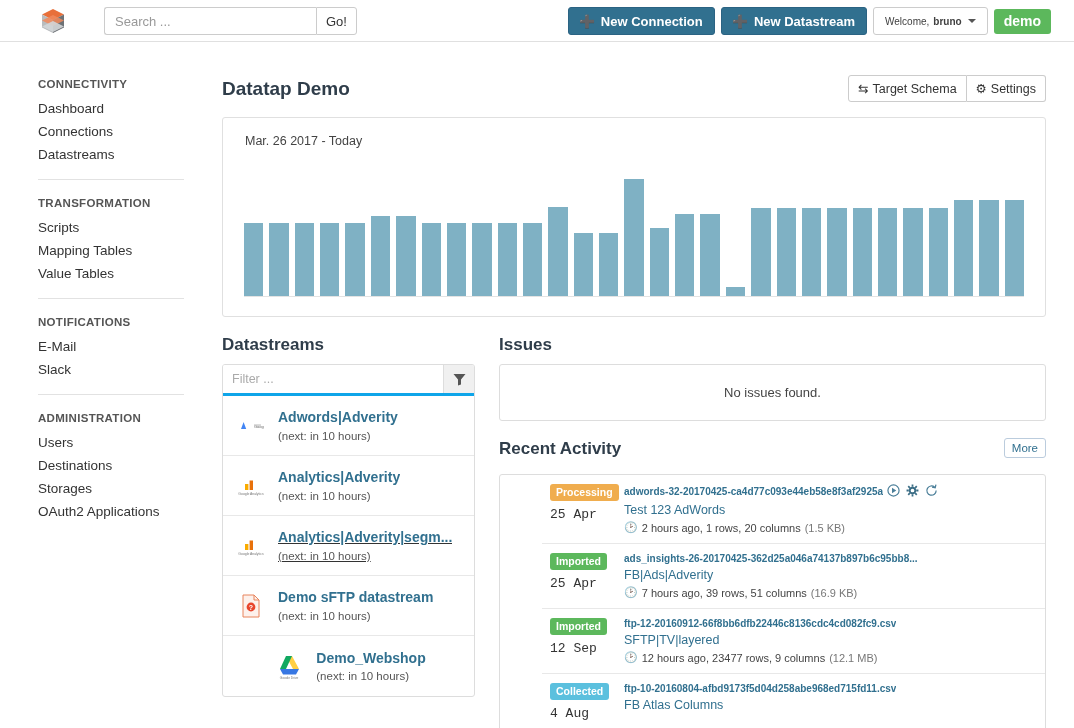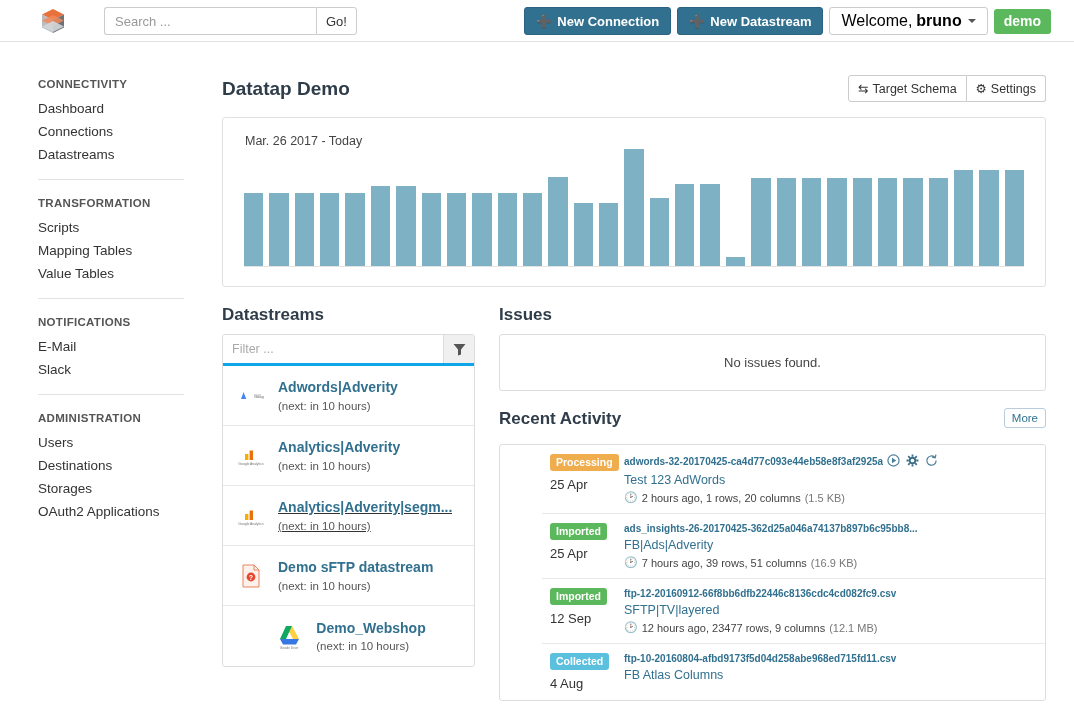--- a/index.html
+++ b/index.html
@@ -65,26 +65,26 @@
     padding: 0 11px;
     font-size: 13px;
     font-weight: bold;
     cursor: pointer;
     display: flex; align-items: center; gap: 5px;
     font-family: "Liberation Sans", sans-serif;
     white-space: nowrap;
   }
   .btn-plain {
     background: #fff;
-    color: #000000;
+    color: #404040;
     border: 1px solid #ccc;
     border-radius: 3px;
     height: 28px;
     padding: 0 11px;
-    font-size: 16px;
+    font-size: 10px;
     cursor: pointer;
     display: flex; align-items: center; gap: 4px;
     font-family: "Liberation Sans", sans-serif;
     white-space: nowrap;
   }
   .btn-plain b { font-weight: bold; }
   .caret {
     width: 0; height: 0;
     border-left: 4px solid transparent;
     border-right: 4px solid transparent;
@@ -162,21 +162,21 @@
   }
   .act-btn:first-child { border-radius: 3px 0 0 3px; }
   .act-btn:last-child { border-radius: 0 3px 3px 0; border-left: none; }
 
   
   #chart-panel {
     margin-top: 7px;
     border: 1px solid #e0e0e0;
     border-radius: 3px;
     background: #fff;
-    height: 170px;
+    height: 200px;
     position: relative;
     text-align: right;
   }
   #chart-range {
     position: absolute; left: 22px; top: 16px;
     font-size: 12.5px; color: #444;
   }
   #chart-plot {
     position: absolute;
     left: 21px; right: 21px;
@@ -286,21 +286,21 @@
   .act-meta { width: 65px; flex: none; }
   .badge {
     display: inline-block;
     color: #fff;
     font-size: 10.5px;
     font-weight: bold;
     border-radius: 3px;
     padding: 3px 6px;
     line-height: 1;
   }
-  .act-date { font-size: 13px; color: #333; margin-top: 6px; }
+  .act-date { font-size: 13px; color: #333; margin-top: 6px; font-family: Liberation Mono, monospace; }
   .act-body { flex: 1; min-width: 0; }
   .act-title {
     font-size: 10px;
     font-weight: bold;
     color: #31708f;
     white-space: nowrap;
     overflow: hidden;
     text-overflow: clip;
     display: flex; align-items: center;
   }

